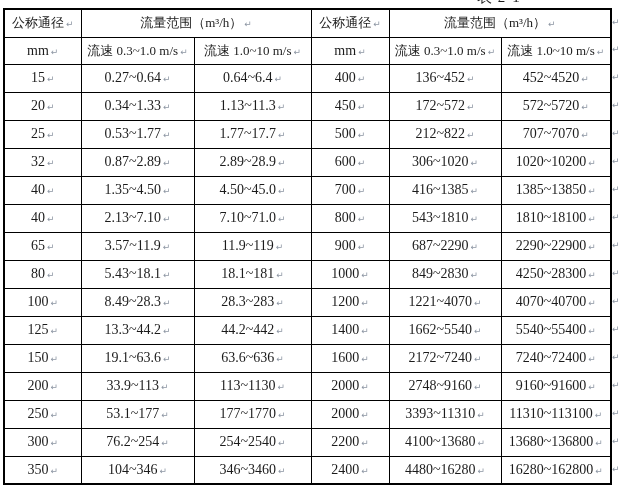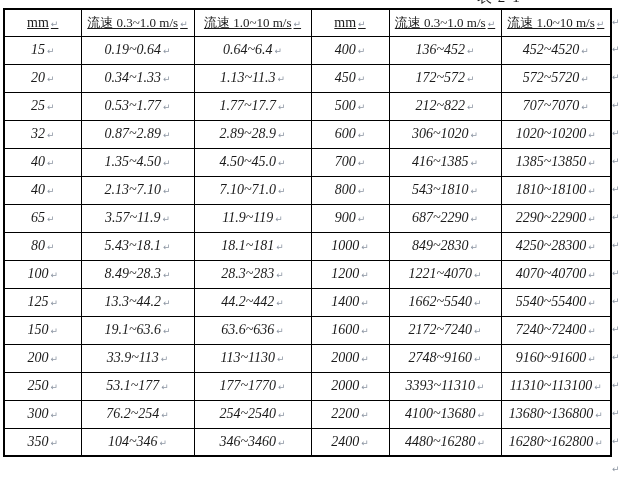--- a/index.html
+++ b/index.html
@@ -35,22 +35,22 @@
   .flow-table th, .flow-table td {
     border: 1px solid #000000;
     text-align: center;
     vertical-align: middle;
     padding: 0 2px;
     font-weight: normal;
     overflow: hidden;
     white-space: nowrap;
   }
   .flow-table thead tr.h1 { height: 28px; }
-  .flow-table thead tr.h2 { height: 27px; text-decoration: underline; }
-  .flow-table tbody tr    { height: 28px; font-style: italic; }
+  .flow-table thead tr.h2 { height: 27px; }
+  .flow-table tbody tr    { height: 28px; }
   .cn { font-size: 13px; }
   .sub { font-size: 13px; }
   .num { font-size: 14px; }
   .mk {
     color: #8d96a3;
     font-size: 9px;
     margin-left: 2px;
     font-family: "DejaVu Sans", sans-serif;
   }
   .row-marks {
@@ -77,33 +77,39 @@
 <table class="flow-table">
   <colgroup>
     <col style="width:77px">
       <col style="width:113px">
       <col style="width:117px">
     <col style="width:78px">
       <col style="width:112px">
       <col style="width:110px">
   </colgroup>
   <thead>
+    <tr class="h1">
+      <th class="cn"><span>公称通径</span><span class="mk">↵</span></th>
+      <th class="cn" colspan="2"><span>流量范围（m³/h）</span><span class="mk">↵</span></th>
+      <th class="cn"><span>公称通径</span><span class="mk">↵</span></th>
+      <th class="cn" colspan="2"><span>流量范围（m³/h）</span><span class="mk">↵</span></th>
+    </tr>
     <tr class="h2">
       <th class="num"><span>mm</span><span class="mk">↵</span></th>
       <th class="sub"><span>流速 0.3~1.0 m/s</span><span class="mk">↵</span></th>
       <th class="sub"><span>流速 1.0~10 m/s</span><span class="mk">↵</span></th>
       <th class="num"><span>mm</span><span class="mk">↵</span></th>
       <th class="sub"><span>流速 0.3~1.0 m/s</span><span class="mk">↵</span></th>
       <th class="sub"><span>流速 1.0~10 m/s</span><span class="mk">↵</span></th>
     </tr>
   </thead>
   <tbody>
       <tr>
     <td class="num"><span>15</span><span class="mk">↵</span></td>
-    <td class="num"><span>0.19~0.64</span><span class="mk">↵</span></td>
+    <td class="num"><span>0.27~0.64</span><span class="mk">↵</span></td>
     <td class="num"><span>0.64~6.4</span><span class="mk">↵</span></td>
     <td class="num"><span>400</span><span class="mk">↵</span></td>
     <td class="num"><span>136~452</span><span class="mk">↵</span></td>
     <td class="num"><span>452~4520</span><span class="mk">↵</span></td>
   </tr>
       <tr>
     <td class="num"><span>20</span><span class="mk">↵</span></td>
     <td class="num"><span>0.34~1.33</span><span class="mk">↵</span></td>
     <td class="num"><span>1.13~11.3</span><span class="mk">↵</span></td>
     <td class="num"><span>450</span><span class="mk">↵</span></td>

